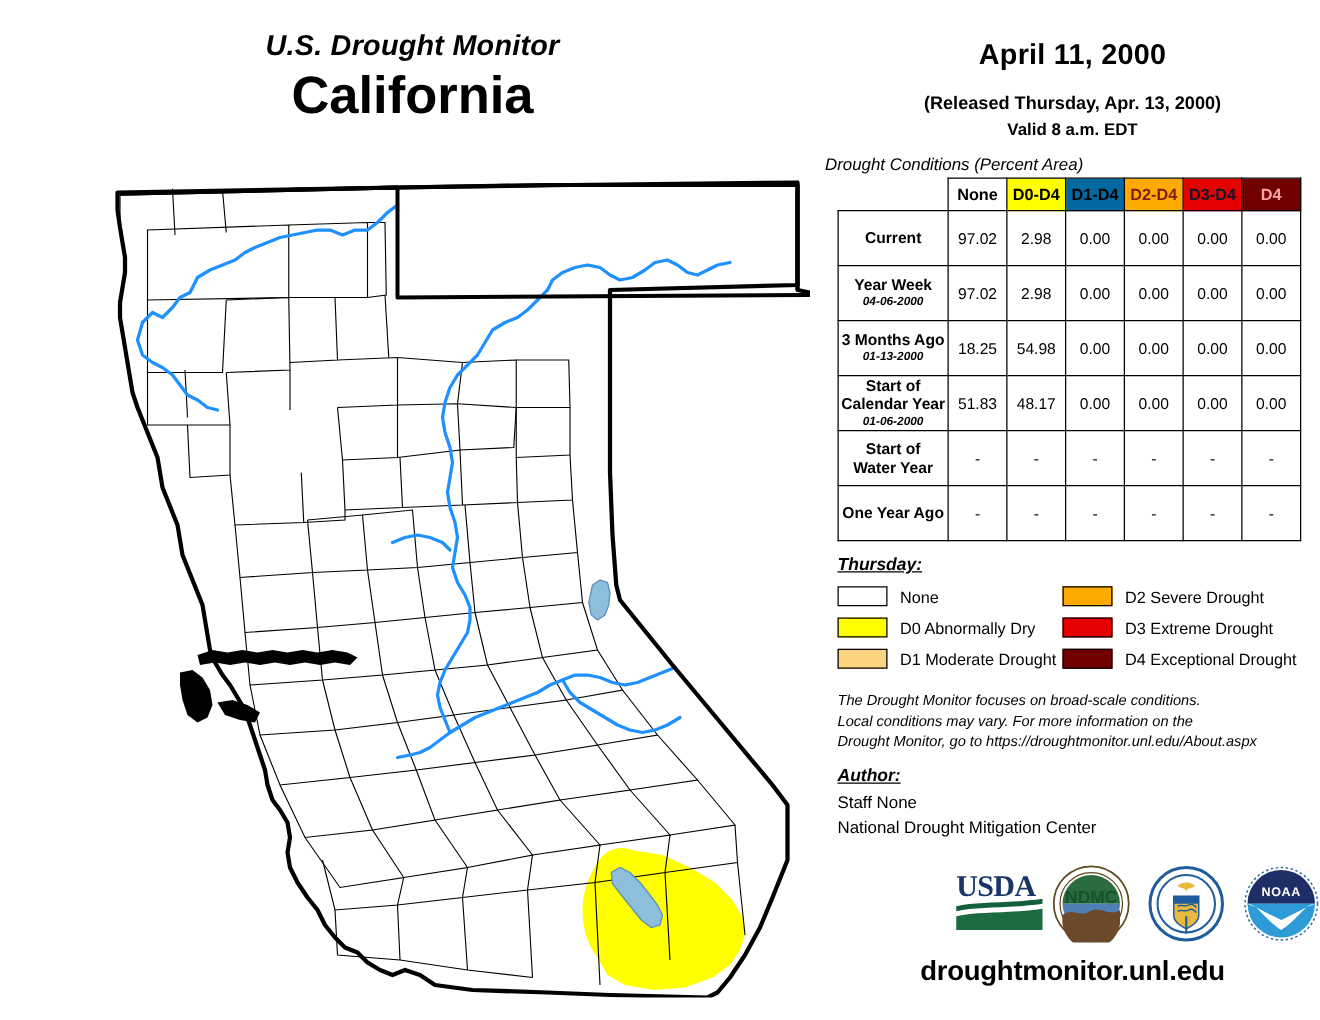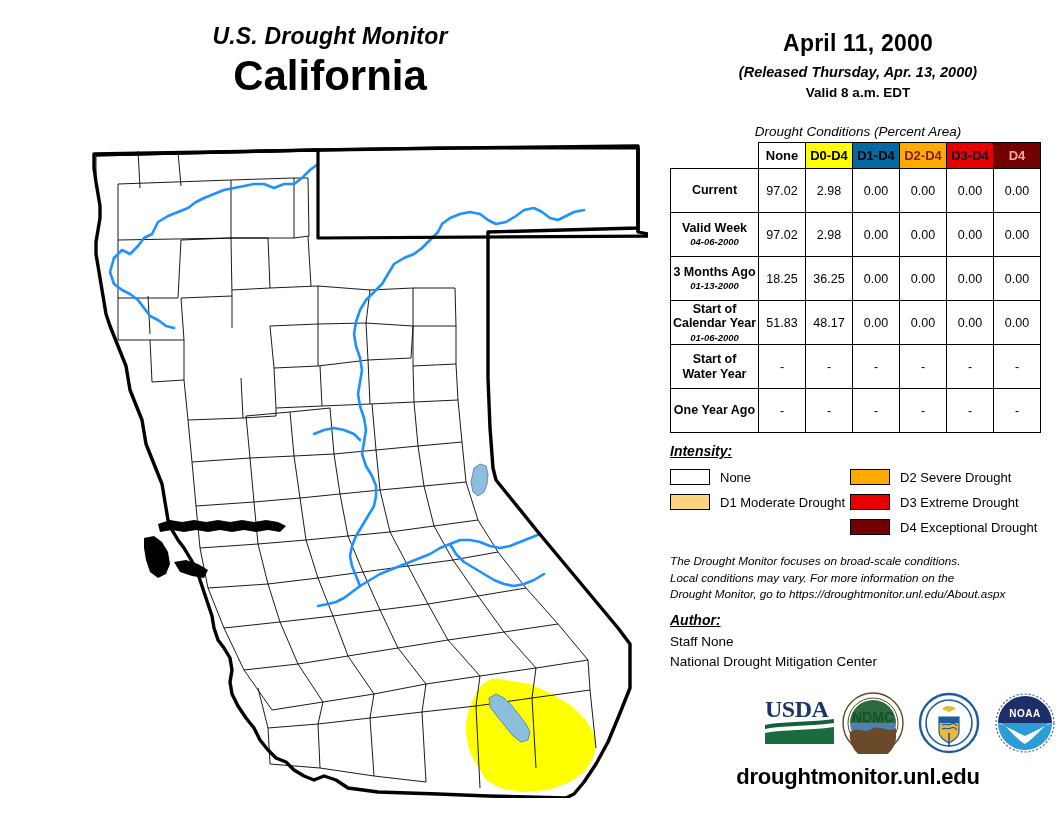--- a/index.html
+++ b/index.html
@@ -56,28 +56,28 @@
     width: 396px; height: 816px;
   }
 
   #date-block {
     position: absolute;
     left: 0; top: 30px;
     width: 396px;
     text-align: center;
   }
   #valid-date { font-size: 23px; font-weight: bold; letter-spacing: .2px; }
-  #released-date { font-size: 14.5px; font-weight: bold; font-style: italic; margin-top: 7px; }
+  #released-date { font-size: 14.5px; font-weight: bold; margin-top: 18px; }
   #valid-time { font-size: 13.5px; font-weight: bold; margin-top: 5px; }
 
   #table-caption {
     position: absolute;
     left: 0; top: 124px;
     width: 396px;
-    text-align: center;
+    text-align: left;
     font-size: 13.5px;
     font-style: italic;
   }
 
   
   #drought-table {
     position: absolute;
     left: 10px; top: 142px;
     border-collapse: collapse;
     font-size: 12px;
@@ -444,38 +444,38 @@
         <td class="value-cell">97.02</td>
         <td class="value-cell">2.98</td>
         <td class="value-cell">0.00</td>
         <td class="value-cell">0.00</td>
         <td class="value-cell">0.00</td>
         <td class="value-cell">0.00</td>
       </tr>
 
       <tr>
         <td class="row-label-cell">
-          <span class="row-label-main">Valid Week</span>
+          <span class="row-label-main">Year Week</span>
           <span class="row-label-date">04-06-2000</span>
         </td>
         <td class="value-cell">97.02</td>
         <td class="value-cell">2.98</td>
         <td class="value-cell">0.00</td>
         <td class="value-cell">0.00</td>
         <td class="value-cell">0.00</td>
         <td class="value-cell">0.00</td>
       </tr>
 
       <tr>
         <td class="row-label-cell">
           <span class="row-label-main">3 Months Ago</span>
           <span class="row-label-date">01-13-2000</span>
         </td>
         <td class="value-cell">18.25</td>
-        <td class="value-cell">36.25</td>
+        <td class="value-cell">54.98</td>
         <td class="value-cell">0.00</td>
         <td class="value-cell">0.00</td>
         <td class="value-cell">0.00</td>
         <td class="value-cell">0.00</td>
       </tr>
 
       <tr>
         <td class="row-label-cell">
           <span class="row-label-main" style="white-space:pre-line;">Start of
 Calendar Year</span>
@@ -510,26 +510,30 @@
         <td class="value-cell">-</td>
         <td class="value-cell">-</td>
         <td class="value-cell">-</td>
         <td class="value-cell">-</td>
         <td class="value-cell">-</td>
       </tr>
     </tbody>
   </table>
 
   <div id="intensity-block">
-    <div id="intensity-heading">Intensity:</div>
+    <div id="intensity-heading">Thursday:</div>
     <div class="legend-cols">
       <div class="legend-col">
         <div class="legend-row">
           <span class="legend-swatch" style="background:#FFFFFF;"></span>
           <span class="legend-label">None</span>
+        </div>
+        <div class="legend-row">
+          <span class="legend-swatch" style="background:#FFFF00;"></span>
+          <span class="legend-label">D0 Abnormally Dry</span>
         </div>
         <div class="legend-row">
           <span class="legend-swatch" style="background:#FCD37F;"></span>
           <span class="legend-label">D1 Moderate Drought</span>
         </div>
       </div>
       <div class="legend-col">
         <div class="legend-row">
           <span class="legend-swatch" style="background:#FFAA00;"></span>
           <span class="legend-label">D2 Severe Drought</span>

